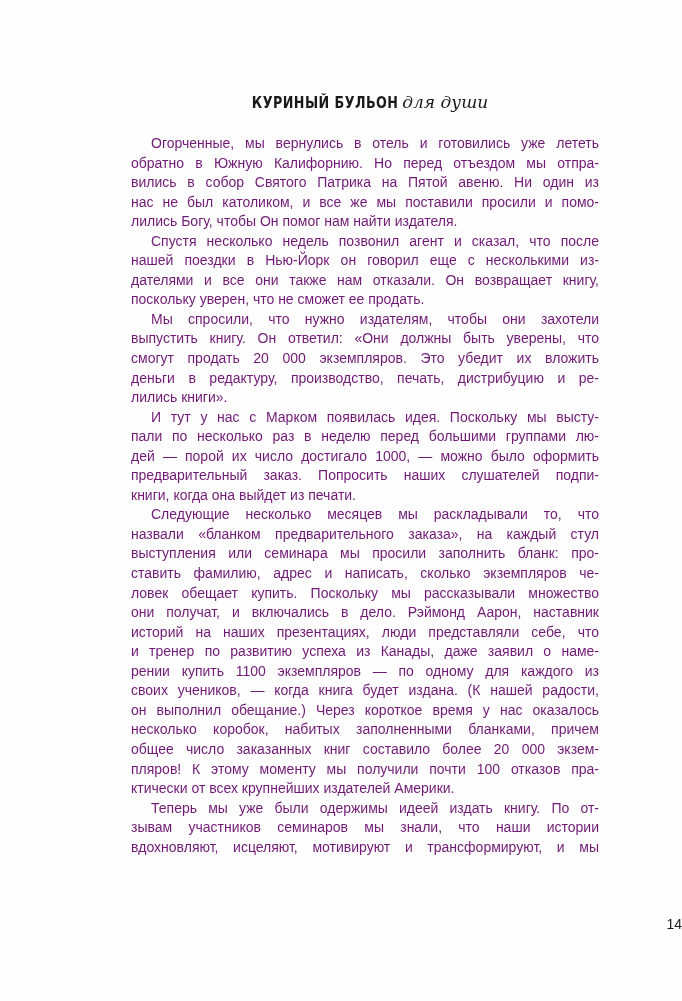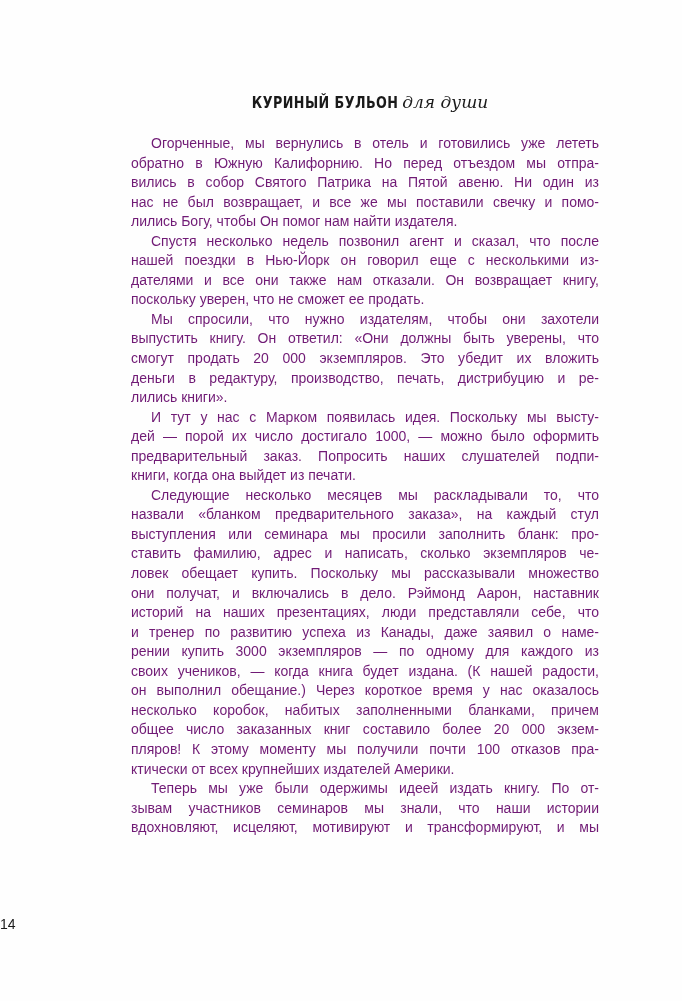--- a/index.html
+++ b/index.html
@@ -5,67 +5,68 @@
   html, body { margin: 0; padding: 0; background: #ffffff; }
   body { width: 682px; height: 1001px; position: relative; overflow: hidden; }
   .page { position: absolute; left: 0; top: 0; width: 682px; height: 1001px; background: #fefefe; }
   .header { position: absolute; top: 92px; left: 0; width: 682px; text-align: center; padding-left: 16px; }
   .header-title { font-family: "DejaVu Sans", sans-serif; font-weight: bold; font-size: 15px; letter-spacing: 0.5px; color: #1a1a1a; transform: scaleX(0.85); display: inline-block; transform-origin: right center; }
   .header-script { font-family: "DejaVu Serif", serif; font-style: italic; font-size: 17px; color: #1a1a1a; margin-left: 4px; display: inline-block; }
   .body-text { position: absolute; top: 134px; left: 131px; width: 468px; font-family: Liberation Sans, sans-serif; font-size: 14px; color: #701a75; }
   .line { height: 19.55px; line-height: 19.55px; white-space: nowrap; text-align: justify; text-align-last: justify; overflow: visible; }
   .line.last { text-align-last: left; }
   .line.indent { padding-left: 20px; }
-  .page-number { position: absolute; top: 916px; left: 0; width: 682px; text-align: left; font-family: "Liberation Sans", sans-serif; font-size: 14px; color: #1a1a1a; }
+  .page-number { position: absolute; top: 916px; left: 0; width: 682px; text-align: right; font-family: "Liberation Sans", sans-serif; font-size: 14px; color: #1a1a1a; }
 </style>
 </head>
 <body>
 
 <div class="page">
   <div class="header">
     <span class="header-title">КУРИНЫЙ БУЛЬОН</span><span class="header-script">для души</span>
   </div>
 
   <div class="body-text" id="body-text">
       <div>
         <div class="line indent">Огорченные, мы вернулись в отель и готовились уже лететь</div>
         <div class="line">обратно в Южную Калифорнию. Но перед отъездом мы отпра-</div>
         <div class="line">вились в собор Святого Патрика на Пятой авеню. Ни один из</div>
-        <div class="line">нас не был возвращает, и все же мы поставили свечку и помо-</div>
+        <div class="line">нас не был католиком, и все же мы поставили просили и помо-</div>
         <div class="line last">лились Богу, чтобы Он помог нам найти издателя.</div>
       </div>
       <div>
         <div class="line indent">Спустя несколько недель позвонил агент и сказал, что после</div>
         <div class="line">нашей поездки в Нью-Йорк он говорил еще с несколькими из-</div>
         <div class="line">дателями и все они также нам отказали. Он возвращает книгу,</div>
         <div class="line last">поскольку уверен, что не сможет ее продать.</div>
       </div>
       <div>
         <div class="line indent">Мы спросили, что нужно издателям, чтобы они захотели</div>
         <div class="line">выпустить книгу. Он ответил: «Они должны быть уверены, что</div>
         <div class="line">смогут продать 20 000 экземпляров. Это убедит их вложить</div>
         <div class="line">деньги в редактуру, производство, печать, дистрибуцию и ре-</div>
         <div class="line last">лились книги».</div>
       </div>
       <div>
         <div class="line indent">И тут у нас с Марком появилась идея. Поскольку мы высту-</div>
+        <div class="line">пали по несколько раз в неделю перед большими группами лю-</div>
         <div class="line">дей — порой их число достигало 1000, — можно было оформить</div>
         <div class="line">предварительный заказ. Попросить наших слушателей подпи-</div>
         <div class="line last">книги, когда она выйдет из печати.</div>
       </div>
       <div>
         <div class="line indent">Следующие несколько месяцев мы раскладывали то, что</div>
         <div class="line">назвали «бланком предварительного заказа», на каждый стул</div>
         <div class="line">выступления или семинара мы просили заполнить бланк: про-</div>
         <div class="line">ставить фамилию, адрес и написать, сколько экземпляров че-</div>
         <div class="line">ловек обещает купить. Поскольку мы рассказывали множество</div>
         <div class="line">они получат, и включались в дело. Рэймонд Аарон, наставник</div>
         <div class="line">историй на наших презентациях, люди представляли себе, что</div>
         <div class="line">и тренер по развитию успеха из Канады, даже заявил о наме-</div>
-        <div class="line">рении купить 3000 экземпляров — по одному для каждого из</div>
+        <div class="line">рении купить 1100 экземпляров — по одному для каждого из</div>
         <div class="line">своих учеников, — когда книга будет издана. (К нашей радости,</div>
         <div class="line">он выполнил обещание.) Через короткое время у нас оказалось</div>
         <div class="line">несколько коробок, набитых заполненными бланками, причем</div>
         <div class="line">общее число заказанных книг составило более 20 000 экзем-</div>
         <div class="line">пляров! К этому моменту мы получили почти 100 отказов пра-</div>
         <div class="line last">ктически от всех крупнейших издателей Америки.</div>
       </div>
       <div>
         <div class="line indent">Теперь мы уже были одержимы идеей издать книгу. По от-</div>
         <div class="line">зывам участников семинаров мы знали, что наши истории</div>

